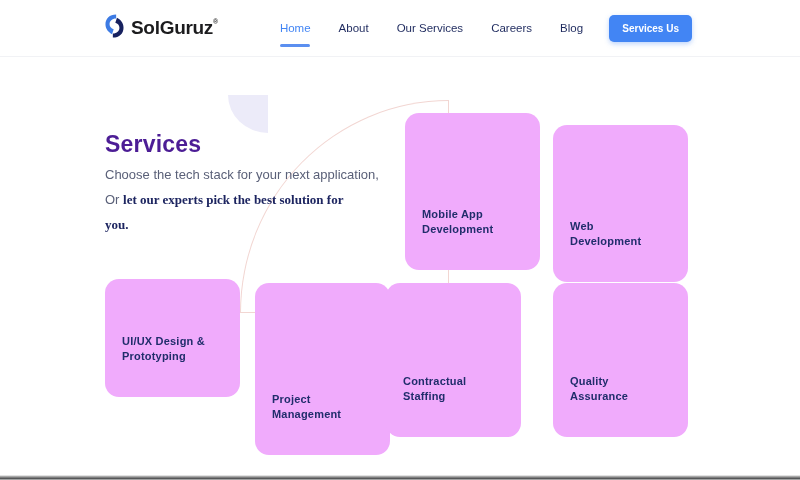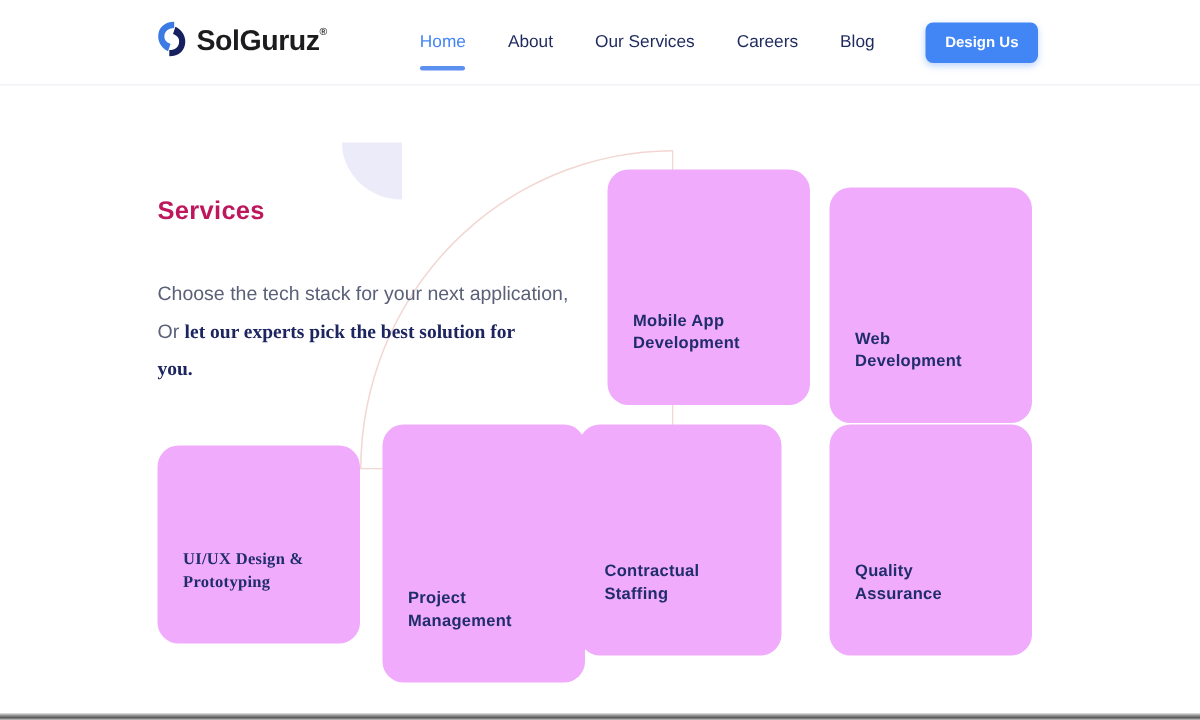--- a/index.html
+++ b/index.html
@@ -68,37 +68,37 @@
     position: absolute; left: 240px; top: 43px;
     width: 209px; height: 213px;
     border: 1px solid #f2d6d2;
     border-top-left-radius: 100%;
     z-index: 0;
   }
 
   
   .intro { position: absolute; left: 105px; top: 74px; width: 290px; z-index: 2; }
   .intro h2 {
-    font-size: 17px; font-weight: 800; color: #be185d; letter-spacing: 0.2px;
+    font-size: 23px; font-weight: 800; color: #4c1d95; letter-spacing: 0.2px;
   }
   .intro p {
-    margin-top: 32px;
+    margin-top: 4px;
     font-size: 13px; color: #5a6078; line-height: 25px; font-weight: 400;
   }
   .intro p strong { color: #1d2560; font-weight: 700; font-family: Liberation Serif, serif; }
 
   
   .card {
     position: absolute; width: 135px;
     background: #f0abfc; border-radius: 14px;
     z-index: 1; cursor: pointer;
   }
   .card-0 { left: 405px; top: 56px; height: 157px; }
   .card-1 { left: 553px; top: 68px; height: 157px; }
-  .card-2 { left: 105px; top: 240px; height: 132px; font-family: Liberation Serif, serif; }
+  .card-2 { left: 105px; top: 222px; height: 118px; }
   .card-3 { left: 255px; top: 226px; height: 172px; }
   .card-4 { left: 386px; top: 226px; height: 154px; }
   .card-5 { left: 553px; top: 226px; height: 154px; padding-left: 20px; }
   .card-label {
     position: absolute; left: 17px; bottom: 33px;
     font-size: 11px; font-weight: 700; color: #202d6b;
     line-height: 15px; letter-spacing: 0.2px;
   }
 
   
@@ -123,21 +123,21 @@
   </div>
 
   <nav class="nav">
     <span class="nav-item active">Home</span>
     <span class="nav-item">About</span>
     <span class="nav-item">Our Services</span>
     <span class="nav-item">Careers</span>
     <span class="nav-item">Blog</span>
   </nav>
 
-  <button class="contact-btn">Design Us</button>
+  <button class="contact-btn">Services Us</button>
 </div>
 
 <div class="main">
 
   <div class="deco-quarter-disc"></div>
   <div class="deco-quarter-ring"></div>
 
   <div class="intro">
     <h2>Services</h2>
     <p><span>Choose the tech stack for your next application,</span><br><span>Or </span><strong>let our experts pick the best solution for</strong><br><strong>you.</strong></p>

